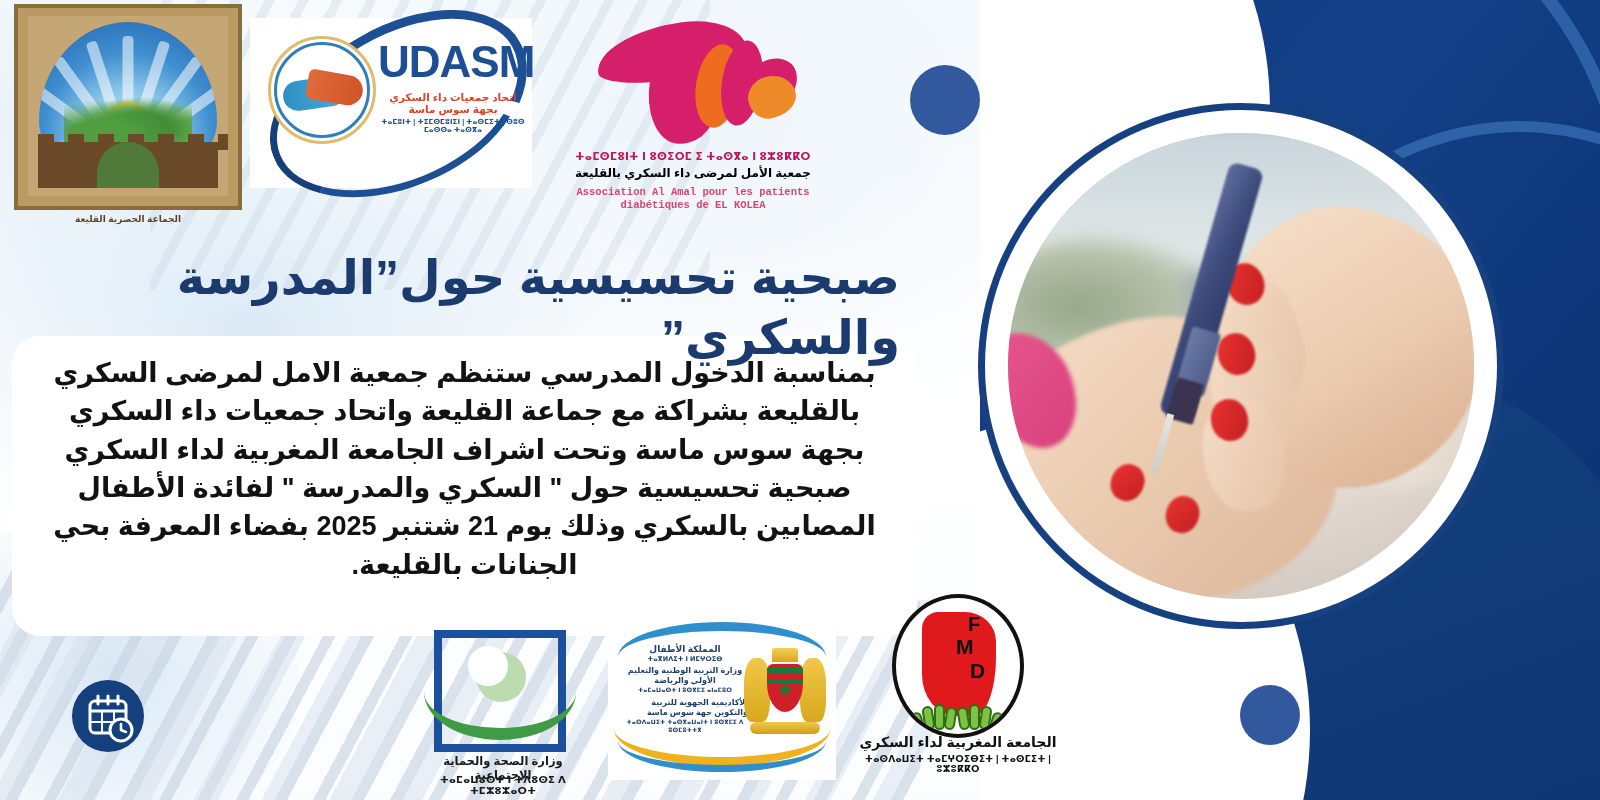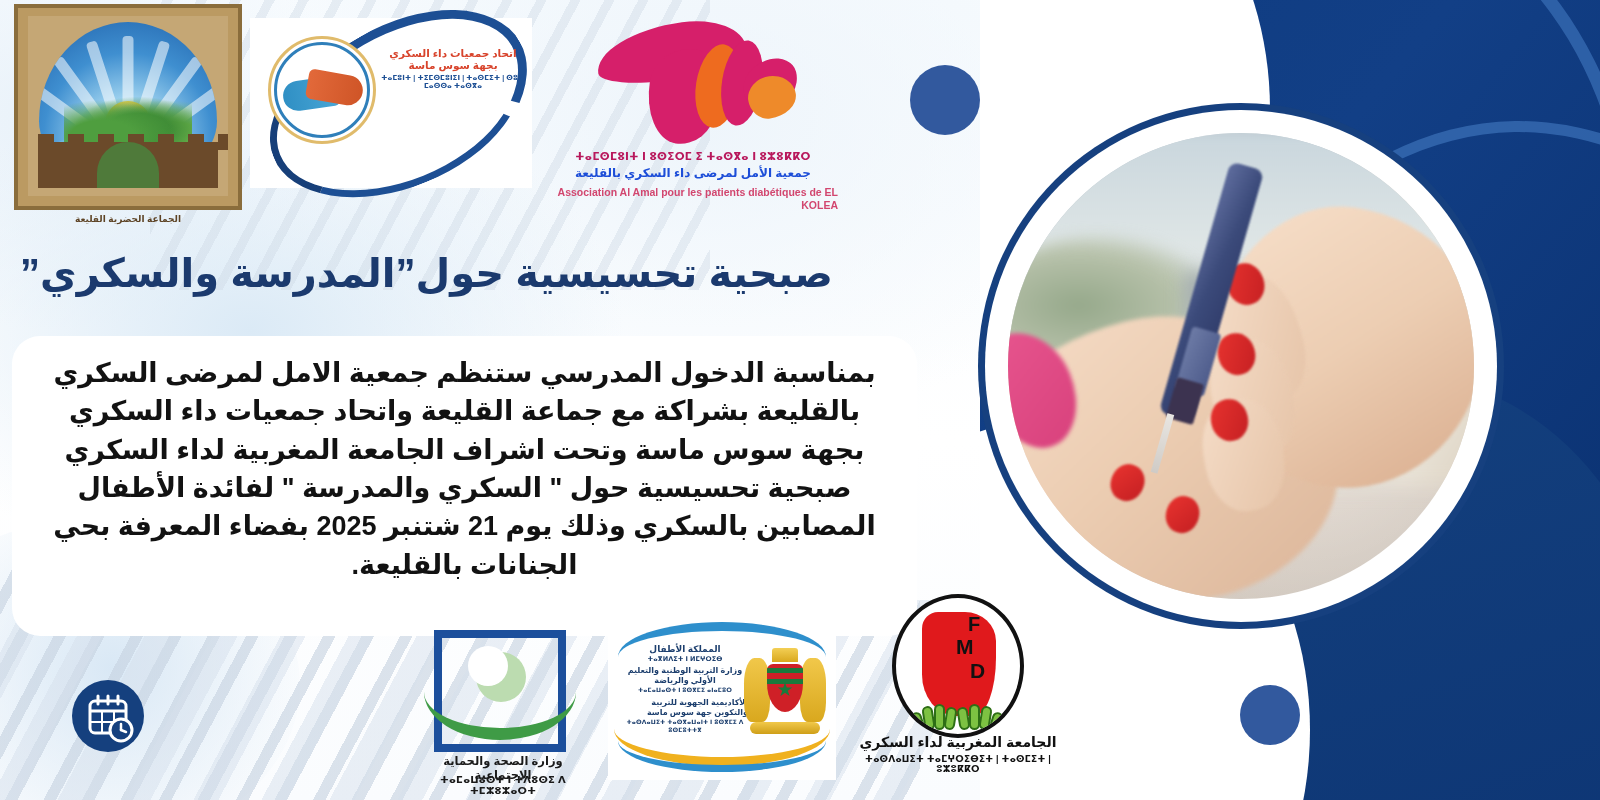--- a/index.html
+++ b/index.html
@@ -154,27 +154,27 @@
     border-radius:50%;background:#ee6b1f;transform:rotate(9deg);}
   .la-b4{position:absolute;left:130px;top:26px;width:40px;height:86px;
     border-radius:50%;background:#d61f6a;transform:rotate(9deg);}
   .la-b5{position:absolute;left:150px;top:46px;width:56px;height:46px;
     border-radius:60% 40% 50% 50% / 60% 40% 60% 40%;background:#d61f6a;transform:rotate(-14deg);}
   .la-b6{position:absolute;left:156px;top:62px;width:48px;height:42px;
     border-radius:50% 50% 60% 40% / 50% 50% 50% 50%;background:#ee8a2a;transform:rotate(-8deg);}
   .la-tf{position:absolute;left:0;top:140px;width:290px;text-align:center;
     font-size:10.5px;font-weight:700;color:#b8185c;letter-spacing:.3px;}
   .la-ar{position:absolute;left:0;top:156px;width:290px;text-align:center;
-    font-size:12px;font-weight:700;color:#1d4ed8;direction:rtl;}
-  .la-fr{position:absolute;left:0;top:176px;width:290px;text-align:right;
-    font-size:10.5px;font-weight:700;color:#d2466f;line-height:1.25;}
-
-  
-  .headline{position:absolute;left:20px;top:248px;width:880px;text-align:left;
-    direction:rtl;color:#1b3a6e;font-size:40px;font-weight:700;line-height:1.25;z-index:12;}
+    font-size:12px;font-weight:700;color:#000000;direction:rtl;}
+  .la-fr{position:absolute;left:0;top:176px;width:290px;text-align:center;
+    font-size:10.5px;font-weight:700;color:#d2466f;line-height:1.25;font-family:Liberation Mono, monospace;}
+
+  
+  .headline{position:absolute;left:20px;top:248px;width:880px;text-align:right;
+    direction:rtl;color:#1b3a6e;font-size:48px;font-weight:700;line-height:1.25;z-index:12;}
 
   
   .body-card{position:absolute;left:12px;top:336px;width:905px;height:300px;
     background:#ffffff;border-radius:28px;z-index:10;}
   .body-text{position:absolute;left:30px;top:18px;width:845px;direction:rtl;text-align:center;
     color:#121212;font-size:27px;font-weight:700;line-height:1.42;}
 
   
   .datetime{position:absolute;left:72px;top:680px;display:flex;align-items:center;gap:20px;z-index:14;}
   .dt-icon{width:72px;height:72px;border-radius:50%;background:#15407e;position:relative;flex:0 0 auto;}
@@ -322,20 +322,21 @@
 
     <div class="logo-udasm">
       <div class="lu-swoosh"></div>
       <div class="lu-swoosh2"></div>
       <div class="lu-badge"></div>
       <div class="lu-badge2">
         <div class="lu-hand-l"></div>
         <div class="lu-hand-r"></div>
       </div>
       <div class="lu-text">
+        <div class="lu-word">UDASM</div>
         <div class="lu-ar">اتحاد جمعيات داء السكري بجهة سوس ماسة</div>
         <div class="lu-tf">ⵜⴰⵎⵓⵏⵜ | ⵜⵉⵎⵙⵎⵓⵏⵉⵏ | ⵜⴰⵙⵎⵉⵜ | ⵙⵓⵙ ⵎⴰⵙⵙⴰ ⵜⴰⵙⴳⴰ</div>
       </div>
     </div>
 
     <div class="logo-alamal">
       <div class="la-bird">
         <div class="la-b1"></div>
         <div class="la-b2"></div>
         <div class="la-b3"></div>

